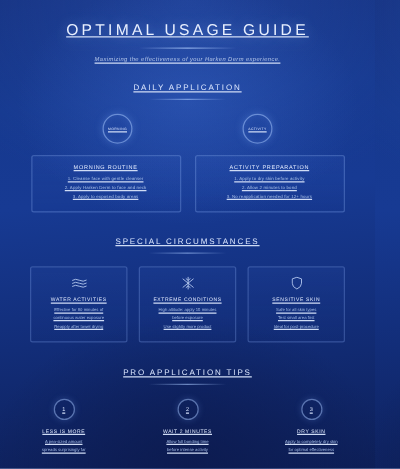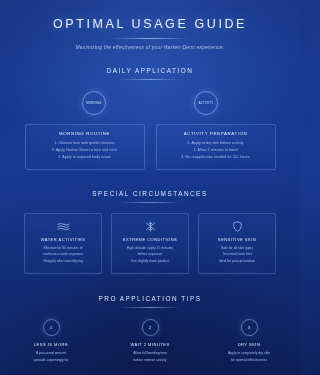--- a/index.html
+++ b/index.html
@@ -12,21 +12,21 @@
       linear-gradient(175deg, #15317f 0%, #16398f 22%, #173a93 42%, #122d78 70%, #0d1f58 100%);
     color:#cfdcf5;
     overflow:hidden;
     position:relative;
   }
   body:before {
     content:""; position:absolute; inset:0;
     background:radial-gradient(ellipse 70% 40% at 50% 22%, rgba(70,120,225,0.30), rgba(0,0,0,0) 65%);
     pointer-events:none;
   }
-  .page { position:relative; width:300px; height:375px; }
+  .page { position:relative; width:300px; height:375px;text-decoration:underline; }
 
   .hero { padding-top:17px; text-align:center; }
   .hero h1 {
     font-size:12.5px; font-weight:400; letter-spacing:2.6px;
     color:#e9f0ff; text-shadow:0 0 10px rgba(150,190,255,.45);
   }
   .hero .rule {
     width:78px; height:1px; margin:7px auto 6px;
     background:linear-gradient(90deg, rgba(160,195,255,0), rgba(175,205,255,.75), rgba(160,195,255,0));
   }

